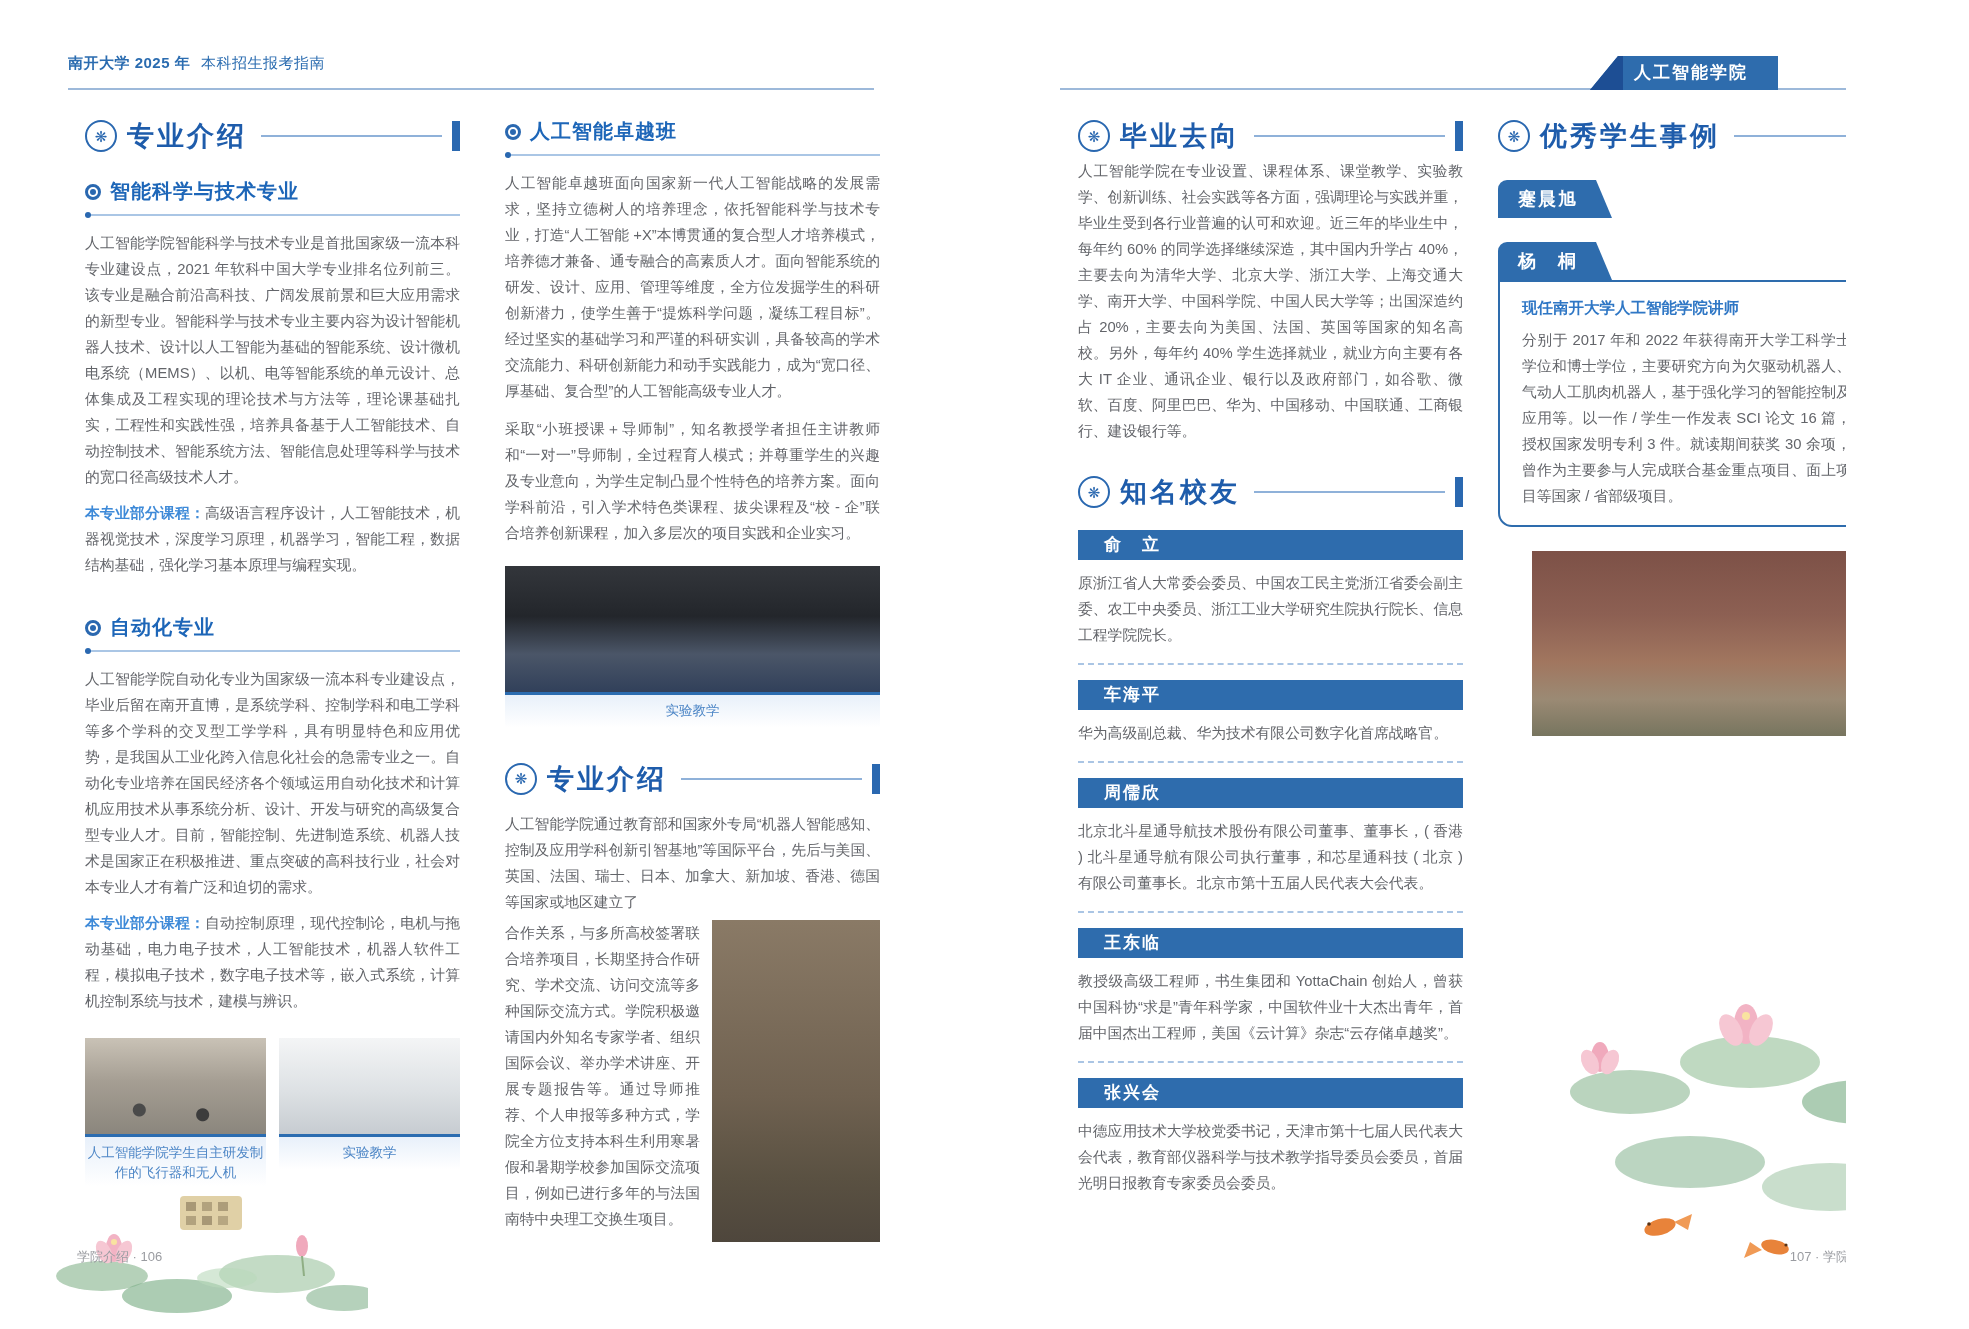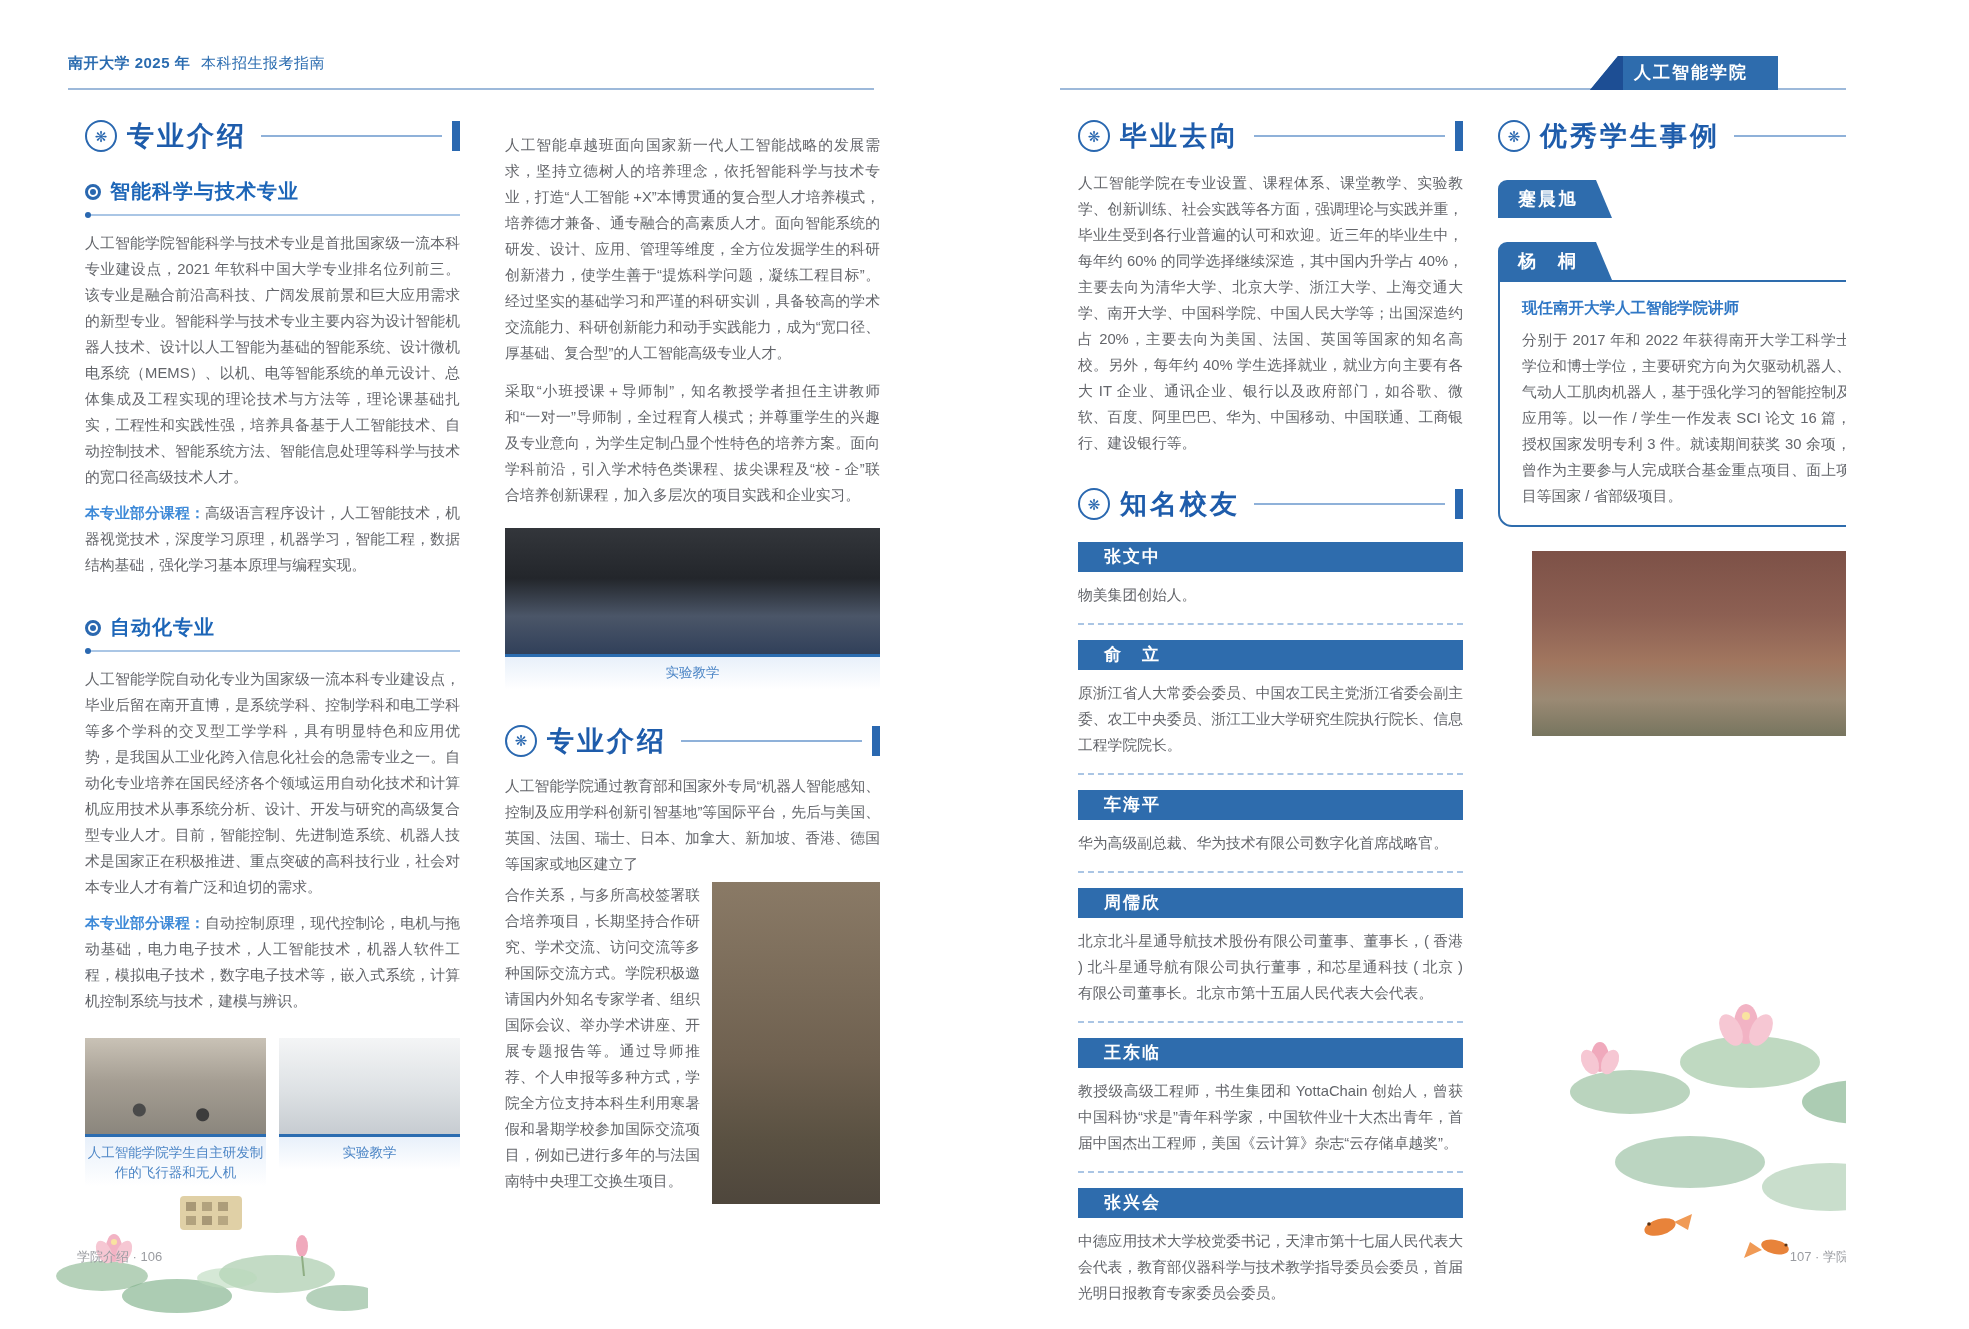--- a/index.html
+++ b/index.html
@@ -73,21 +73,21 @@
   
   .stu-tab{position:relative;display:inline-block;background:#2e6cad;color:#ffffff;font-weight:bold;
         font-size:18px;letter-spacing:2px;padding:7px 34px 7px 20px;border-radius:9px 9px 0 0;
         clip-path:polygon(0 0,calc(100% - 16px) 0,100% 100%,0 100%);}
   .stu-box{border:2px solid #2e6cad;border-radius:0 14px 14px 14px;padding:16px 22px 16px 22px;}
   .stu-subtitle{color:#2f77c5;font-weight:bold;font-size:15.5px;margin-bottom:8px;}
   .stu-text{margin:0;font-size:14.8px;line-height:26px;color:#63656a;text-align:justify;}
 
   
   .mt8{margin-top:5px;}.mt10{margin-top:10px;}.mt12{margin-top:12px;}.mt14{margin-top:14px;}
-  .mt16{margin-top:16px;}.mt20{margin-top:20px;}.mt24{margin-top:24px;}.mt26{margin-top:26px;}
+  .mt16{margin-top:4px;}.mt20{margin-top:20px;}.mt24{margin-top:24px;}.mt26{margin-top:26px;}
   .mt30{margin-top:30px;}.mt36{margin-top:36px;}
   .wrap-row{display:flex;gap:12px;align-items:flex-start;}
   .wrap-row .narrow{flex:1;}
 
   
   .footer{position:absolute;top:1248px;font-size:13px;color:#9a9ca1;z-index:5;}
   .footer-left{left:77px;text-align:right;}
   .footer-right{left:1498px;width:377px;text-align:right;}
 
   
@@ -144,20 +144,27 @@
         <figcaption class="caption">人工智能学院学生自主研发制作的飞行器和无人机</figcaption>
       </figure>
       <figure class="photo-card">
         <div class="photo photo-lab"></div>
         <figcaption class="caption">实验教学</figcaption>
       </figure>
     </div>
   </div>
 
   <div class="col col2">
+    <div>
+      <div class="sub-header">
+        <span class="dot-icon"></span>
+        <span class="sub-title">人工智能卓越班</span>
+      </div>
+      <div class="sub-rule"></div>
+    </div>
 
     <p class="body-text mt14">人工智能卓越班面向国家新一代人工智能战略的发展需求，坚持立德树人的培养理念，依托智能科学与技术专业，打造“人工智能 +X”本博贯通的复合型人才培养模式，培养德才兼备、通专融合的高素质人才。面向智能系统的研发、设计、应用、管理等维度，全方位发掘学生的科研创新潜力，使学生善于“提炼科学问题，凝练工程目标”。经过坚实的基础学习和严谨的科研实训，具备较高的学术交流能力、科研创新能力和动手实践能力，成为“宽口径、厚基础、复合型”的人工智能高级专业人才。</p>
     <p class="body-text mt12">采取“小班授课＋导师制”，知名教授学者担任主讲教师和“一对一”导师制，全过程育人模式；并尊重学生的兴趣及专业意向，为学生定制凸显个性特色的培养方案。面向学科前沿，引入学术特色类课程、拔尖课程及“校 - 企”联合培养创新课程，加入多层次的项目实践和企业实习。</p>
 
     <figure class="photo-card mt20" style="margin:20px 0 0 0;">
       <div class="photo photo-classroom"></div>
       <figcaption class="caption">实验教学</figcaption>
     </figure>
 
     <div class="sec-header mt30">
@@ -185,24 +192,20 @@
     <p class="body-text mt16">人工智能学院在专业设置、课程体系、课堂教学、实验教学、创新训练、社会实践等各方面，强调理论与实践并重，毕业生受到各行业普遍的认可和欢迎。近三年的毕业生中，每年约 60% 的同学选择继续深造，其中国内升学占 40%，主要去向为清华大学、北京大学、浙江大学、上海交通大学、南开大学、中国科学院、中国人民大学等；出国深造约占 20%，主要去向为美国、法国、英国等国家的知名高校。另外，每年约 40% 学生选择就业，就业方向主要有各大 IT 企业、通讯企业、银行以及政府部门，如谷歌、微软、百度、阿里巴巴、华为、中国移动、中国联通、工商银行、建设银行等。</p>
 
     <div class="sec-header mt30">
       <span class="flower-icon">❋</span>
       <span class="sec-title">知名校友</span>
       <span class="sec-rule"></span>
       <span class="sec-endbar"></span>
     </div>
 
     <div class="mt20">
-      <div class="alum">
-        <div class="alum-bar">张文中</div>
-        <p class="body-text alum-desc">物美集团创始人。</p>
-      </div>
       <div class="alum">
         <div class="alum-bar">俞　立</div>
         <p class="body-text alum-desc">原浙江省人大常委会委员、中国农工民主党浙江省委会副主委、农工中央委员、浙江工业大学研究生院执行院长、信息工程学院院长。</p>
       </div>
       <div class="alum">
         <div class="alum-bar">车海平</div>
         <p class="body-text alum-desc">华为高级副总裁、华为技术有限公司数字化首席战略官。</p>
       </div>
       <div class="alum">
         <div class="alum-bar">周儒欣</div>

